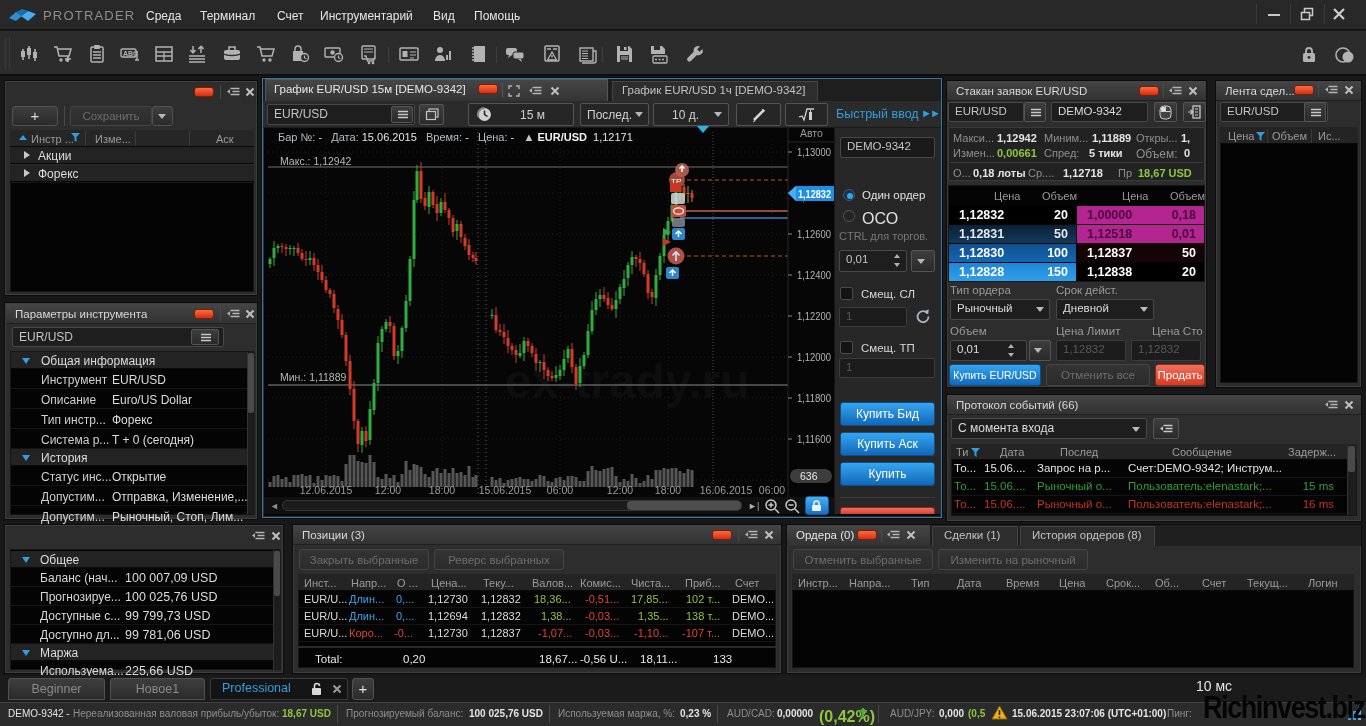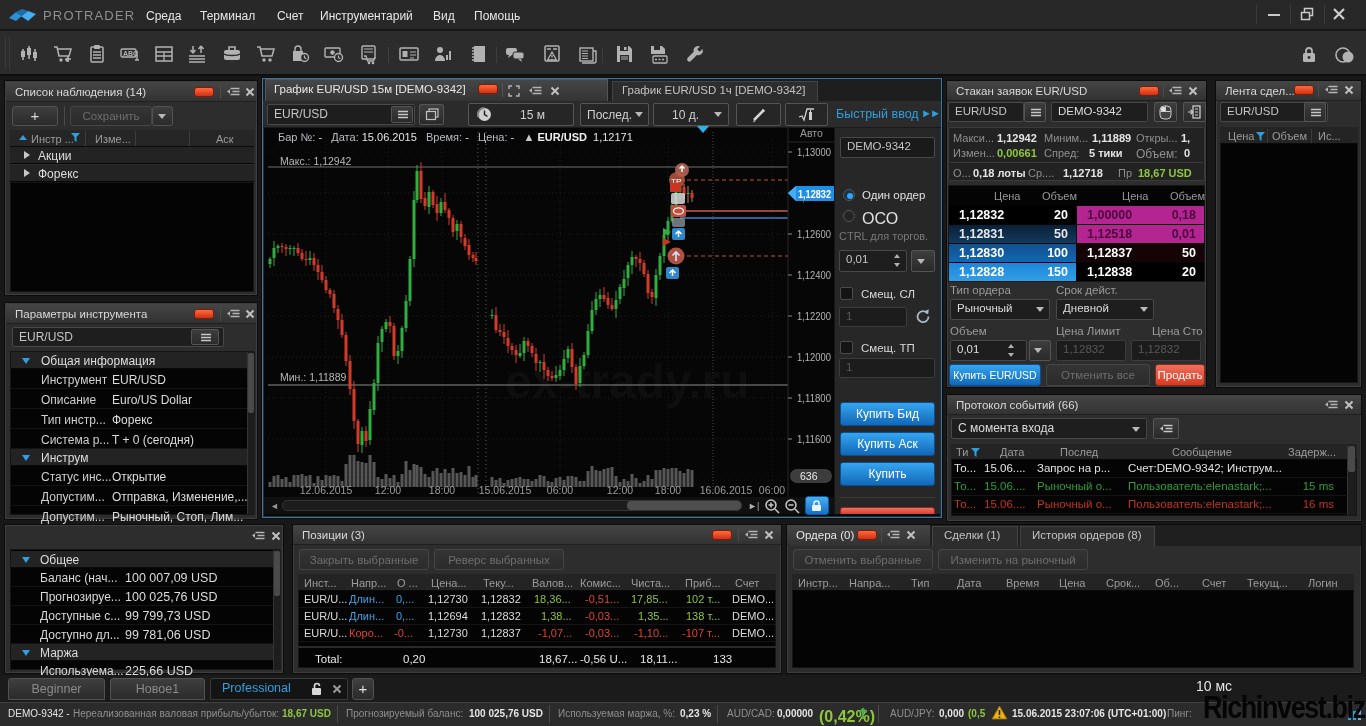--- a/index.html
+++ b/index.html
@@ -171,21 +171,20 @@
 <rect x="3" y="8" width="12" height="9" rx="1.5" fill="#b2b2b2"></rect>
 <path d="M6 8V6a3 3 0 016 0v2" stroke="#b2b2b2" stroke-width="1.8" fill="none"></path>
 <circle cx="9" cy="12.5" r="1.4" fill="#2c2c2c"></circle>
     </svg>
     <svg class="abs" style="left:1334px;top:13px" width="22" height="22">
 <circle cx="9" cy="11" r="7" fill="none" stroke="#b2b2b2" stroke-width="1.6"></circle>
 <circle cx="14" cy="13" r="5.5" fill="#b2b2b2"></circle>
     </svg>
   </div>
 <div class="panel" style="left:4px;top:80px;width:254px;height:216px">
-    <div class="phead">Список наблюдения (14)</div>
     <div class="redbtn" style="left:189px;top:6px"></div>
     <div class="abs" style="left:215px;top:4px;width:1px;height:14px;background:#4a4a4a"></div>
     <svg class="abs" style="left:221px;top:6px" width="14" height="10">
       <path d="M4.5 1.5h9M6.5 4.5h7M4.5 7.5h9" stroke="#b4b4b4" stroke-width="1.4" fill="none"></path>
       <path d="M1 4.5l3-2.2v4.4z" fill="#b4b4b4"></path>
     </svg>
     <svg class="abs" style="left:240px;top:6px" width="10" height="10">
       <path d="M1.5 1.5l7 7M8.5 1.5l-7 7" stroke="#c0c0c0" stroke-width="2"></path>
     </svg>
     <div class="btn" style="left:7px;top:25px;width:46px;height:20px;font-size:15px;line-height:18px;color:#d8d8d8">+</div>
@@ -239,21 +238,21 @@
     <div class="td" style="left:36px;top:90px;color:#cfcfcf;font-size:12px">Описание</div>
     <div class="td" style="left:107px;top:90px;font-size:12px">Euro/US Dollar</div>
     <div class="abs" style="left:6px;top:106px;width:236px;height:20px;border-bottom:1px solid #141414"></div>
     <div class="td" style="left:36px;top:110px;color:#cfcfcf;font-size:12px">Тип  инстр...</div>
     <div class="td" style="left:107px;top:110px;font-size:12px">Форекс</div>
     <div class="abs" style="left:6px;top:126px;width:236px;height:20px;border-bottom:1px solid #141414"></div>
     <div class="td" style="left:36px;top:130px;color:#cfcfcf;font-size:12px">Система р...</div>
     <div class="td" style="left:107px;top:130px;font-size:12px">T + 0 (сегодня)</div>
     <div class="grp" style="left:6px;top:146px;width:236px;height:17px"></div>
     <div class="tri-d" style="left:17px;top:152px"></div>
-    <div class="td" style="left:36px;top:148px;font-size:12px">Инструм</div>
+    <div class="td" style="left:36px;top:148px;font-size:12px">История</div>
     <div class="abs" style="left:6px;top:163px;width:236px;height:20px;border-bottom:1px solid #141414"></div>
     <div class="td" style="left:36px;top:167px;color:#cfcfcf;font-size:12px">Статус инс...</div>
     <div class="td" style="left:107px;top:167px;font-size:12px">Открытие</div>
     <div class="abs" style="left:6px;top:183px;width:236px;height:20px;border-bottom:1px solid #141414"></div>
     <div class="td" style="left:36px;top:187px;color:#cfcfcf;font-size:12px">Допустим...</div>
     <div class="td" style="left:107px;top:187px;font-size:12px">Отправка,  Изменение,...</div>
     <div class="abs" style="left:6px;top:203px;width:236px;height:20px;border-bottom:1px solid #141414"></div>
     <div class="td" style="left:36px;top:207px;color:#cfcfcf;font-size:12px">Допустим...</div>
     <div class="td" style="left:107px;top:207px;font-size:12px">Рыночный,  Стоп,  Лим...</div>
     <div class="scroll" style="left:242px;top:49px;width:8px;height:162px"></div>

